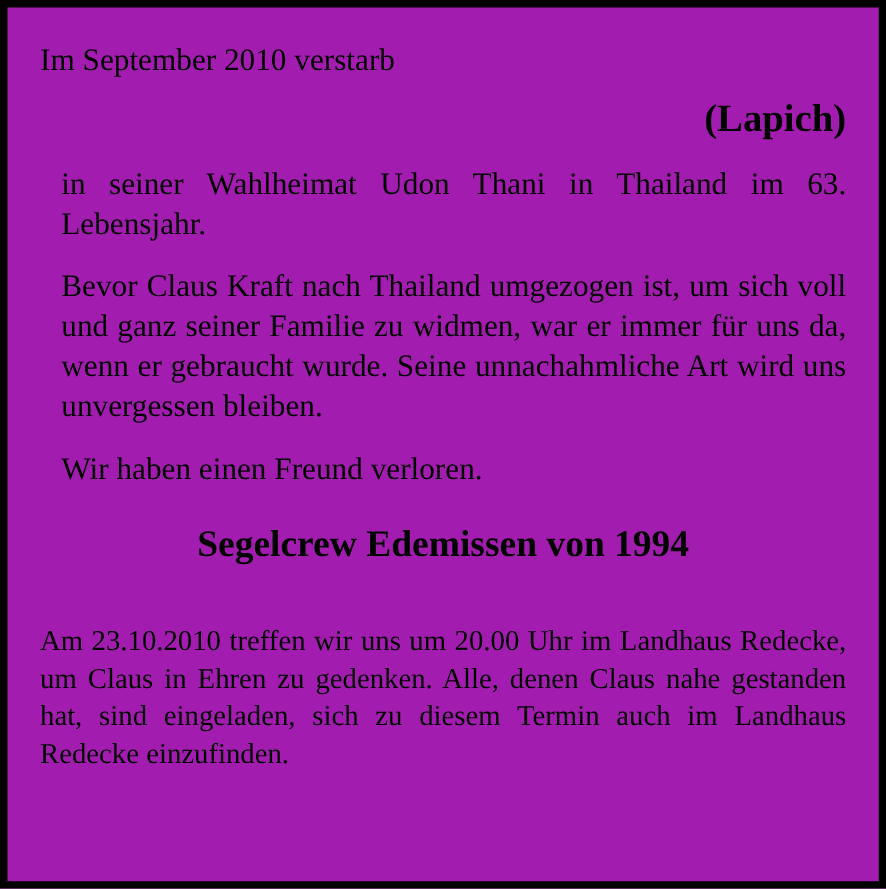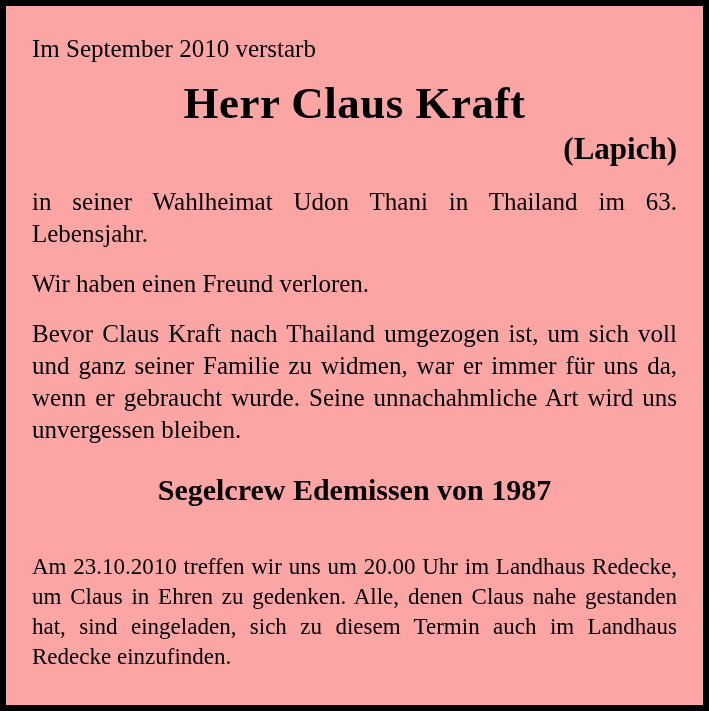--- a/index.html
+++ b/index.html
@@ -13,21 +13,21 @@
     font-family: "Liberation Serif", "DejaVu Serif", serif;
     color: #000000;
     overflow: hidden;
   }
   .notice {
     box-sizing: border-box;
     width: 709px;
     height: 711px;
     border: 6px solid #000000;
     padding: 28px 26px 10px 26px;
-    background: #fca5a5;
+    background: #a21caf;
   }
   .line-intro {
     font-size: 25px;
     line-height: 1.2;
     margin: 0 0 14px 0;
     text-align: left;
   }
   .name {
     font-size: 45px;
     font-weight: bold;
@@ -41,21 +41,21 @@
     font-weight: bold;
     text-align: right;
     line-height: 1.1;
     margin: 0 0 20px 0;
   }
   .para {
     font-size: 25px;
     line-height: 1.28;
     text-align: justify;
     text-justify: inter-word;
-    margin: 0 0 18px 0;
+    margin: 0 0 18px 17px;
   }
   .crew {
     font-size: 30px;
     font-weight: bold;
     text-align: center;
     margin: 26px 0 30px 0;
     line-height: 1.2;
   }
   .closing {
     font-size: 23px;
@@ -68,29 +68,28 @@
     height: 14px;
   }
 </style>
 </head>
 <body>
 
 <div class="notice">
 
   <p class="line-intro">Im September 2010 verstarb</p>
 
-  <p class="name">Herr Claus Kraft</p>
 
   <p class="alias">(Lapich)</p>
 
   <p class="para">in seiner Wahlheimat Udon Thani in Thailand im 63. Lebensjahr.</p>
 
+  <p class="para">Bevor Claus Kraft nach Thailand umgezogen ist, um sich voll und ganz seiner Familie zu widmen, war er immer für uns da, wenn er gebraucht wurde. Seine unnachahmliche Art wird uns unvergessen bleiben.</p>
+
   <p class="para">Wir haben einen Freund verloren.</p>
 
-  <p class="para">Bevor Claus Kraft nach Thailand umgezogen ist, um sich voll und ganz seiner Familie zu widmen, war er immer für uns da, wenn er gebraucht wurde. Seine unnachahmliche Art wird uns unvergessen bleiben.</p>
-
-  <p class="crew">Segelcrew Edemissen von 1987</p>
+  <p class="crew">Segelcrew Edemissen von 1994</p>
 
   <div class="spacer"></div>
 
   <p class="closing">Am 23.10.2010 treffen wir uns um 20.00 Uhr im Landhaus Redecke, um Claus in Ehren zu gedenken. Alle, denen Claus nahe gestanden hat, sind eingeladen, sich zu diesem Termin auch im Landhaus Redecke einzufinden.</p>
 
 </div>
 
 </body></html>

